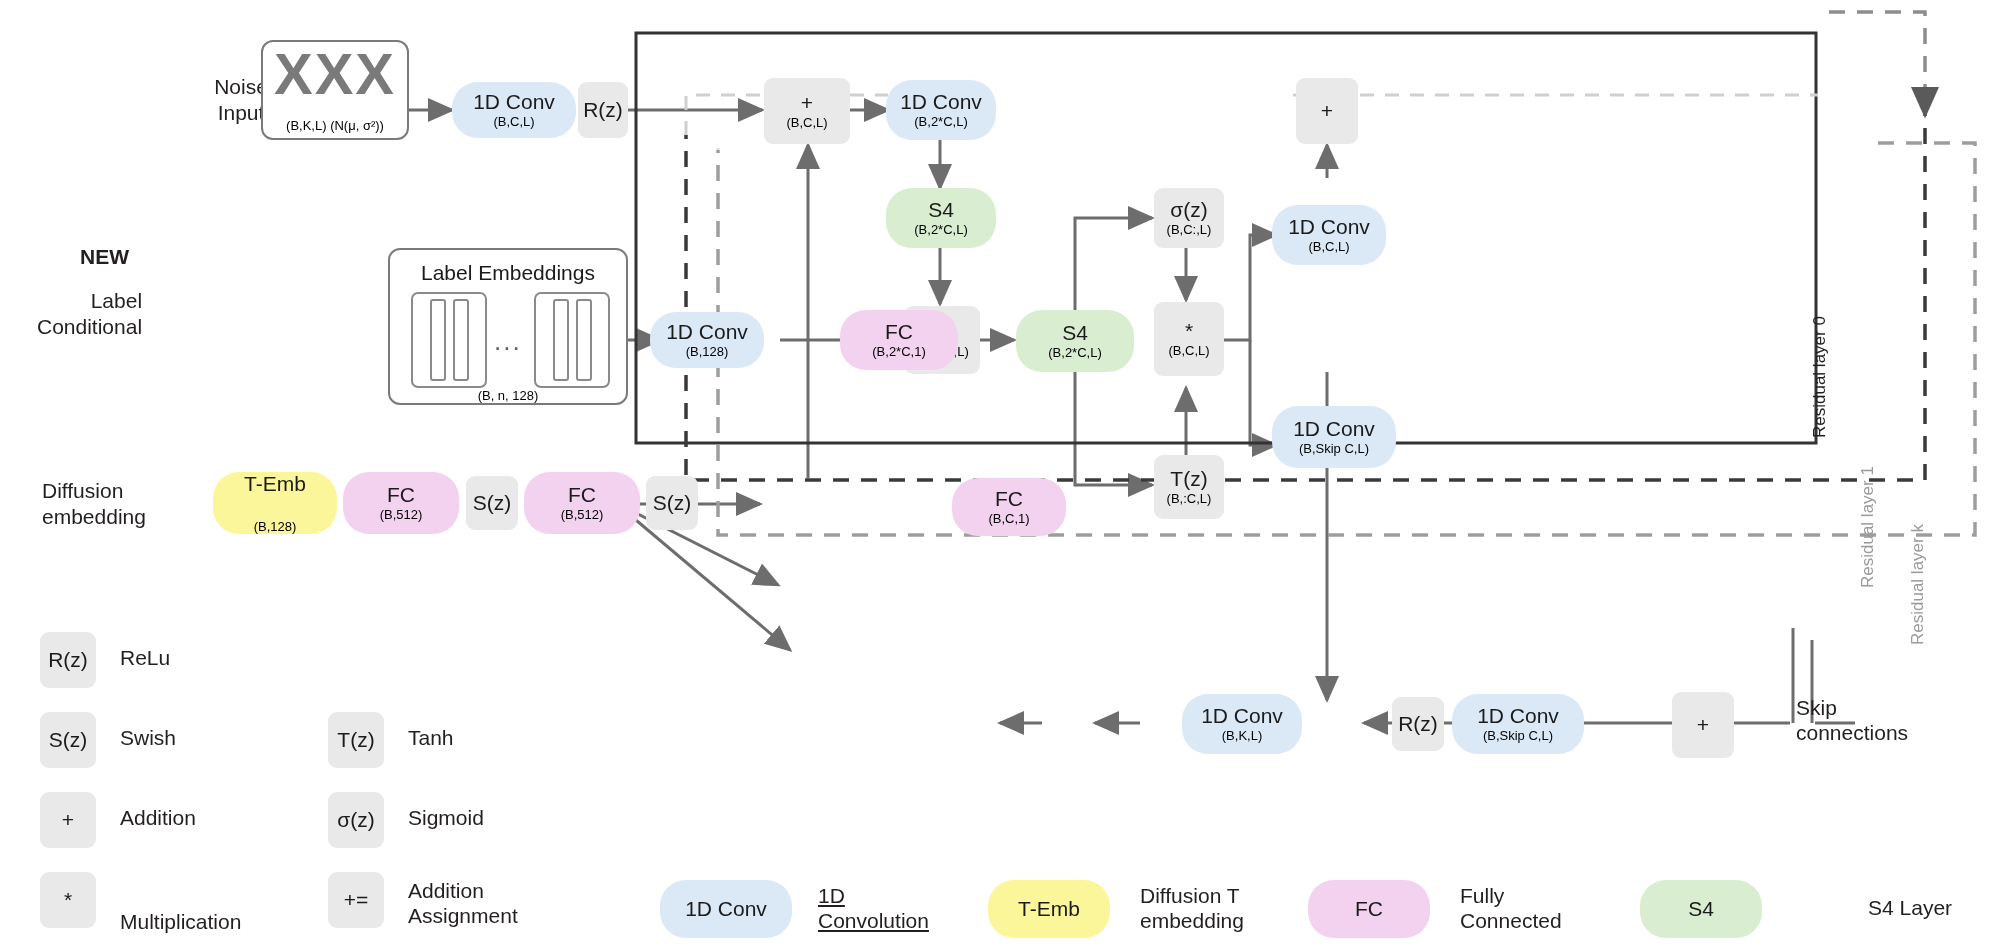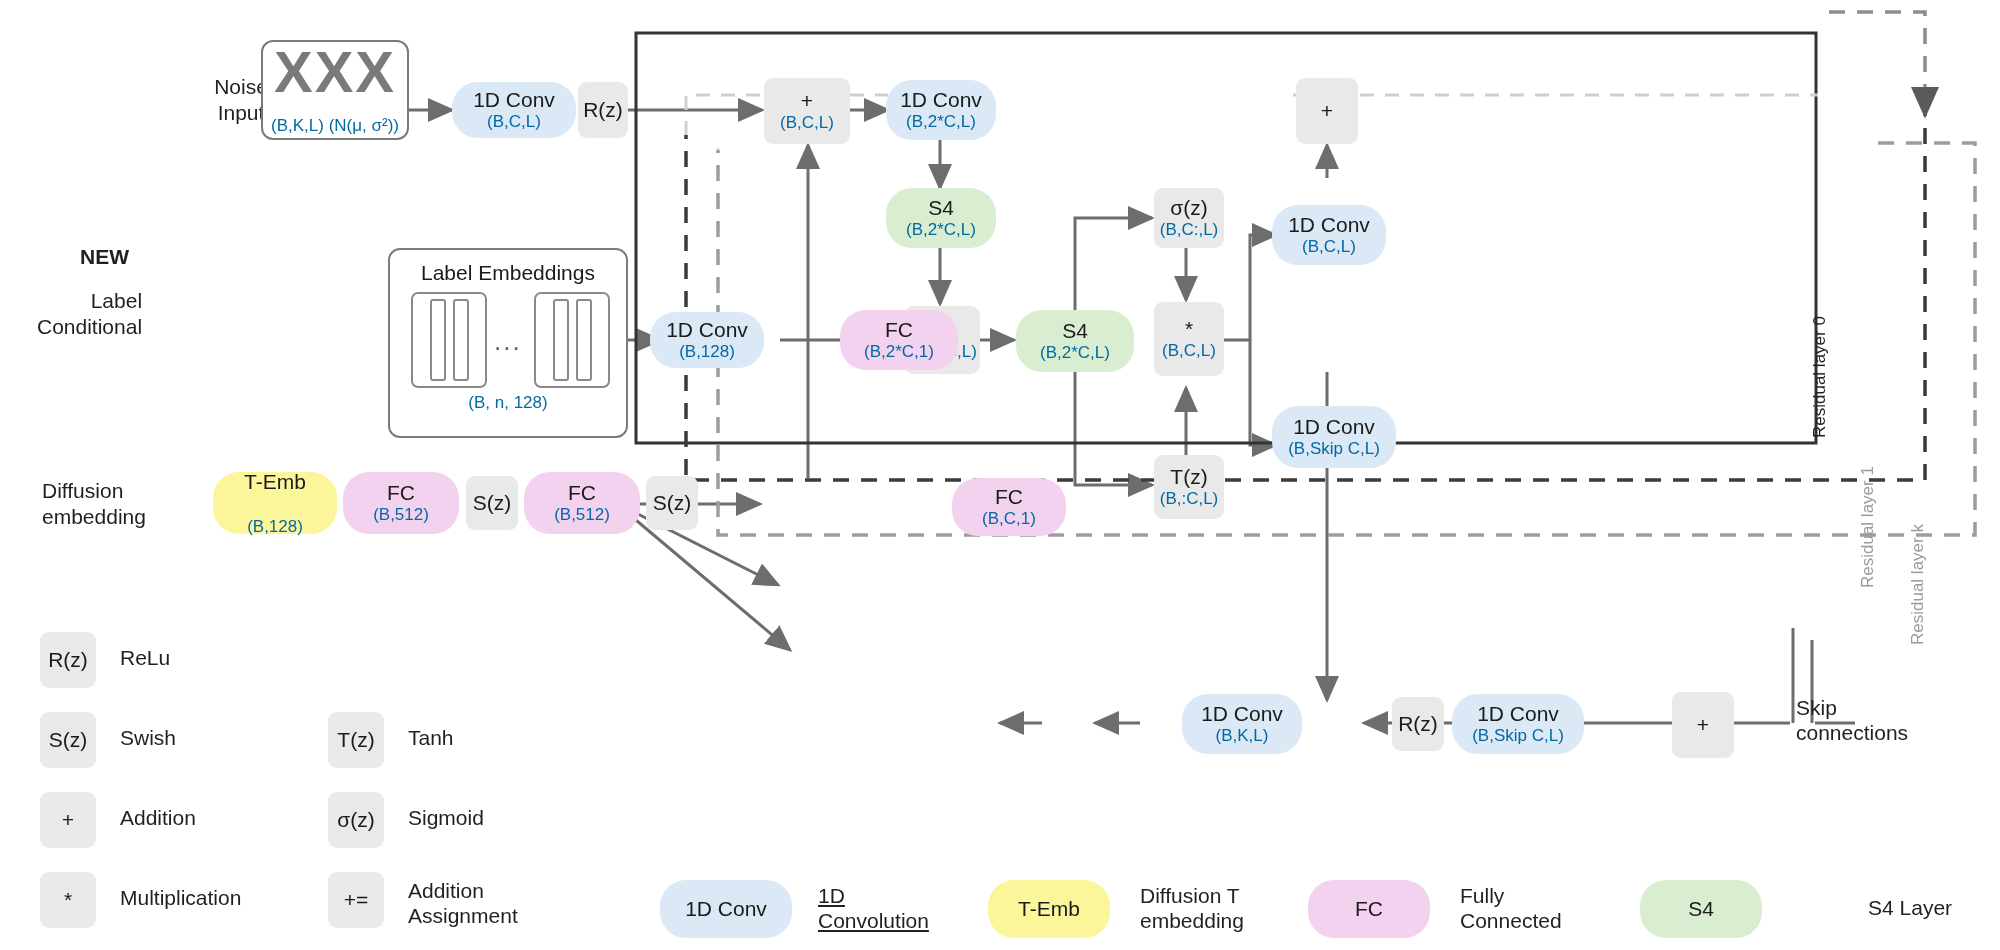--- a/index.html
+++ b/index.html
@@ -2,21 +2,21 @@
 <html><head>
 <meta charset="utf-8">
 <style>
   html,body{margin:0;padding:0;background:#ffffff;}
   body{width:2000px;height:950px;font-family:"Liberation Sans","DejaVu Sans",sans-serif;color:#231f20;overflow:hidden;}
   #stage{position:relative;width:2000px;height:950px;}
 
   .node{position:absolute;box-sizing:border-box;display:flex;flex-direction:column;
         align-items:center;justify-content:center;text-align:center;line-height:1.05;}
   .node .t1{font-size:21px;color:#1b1b1b;white-space:nowrap;}
-  .node .t2{font-size:17px;color:#0369a1;white-space:nowrap;margin-top:2px;}
+  .node .t2{font-size:13px;color:#000000;white-space:nowrap;margin-top:2px;}
 
   .gray{background:#e9e9e9;border-radius:9px;}
   .blue{background:#dbe8f6;border-radius:26px;}
   .pink{background:#f2d2ee;border-radius:26px;}
   .green{background:#d9eed1;border-radius:26px;}
   .yellow{background:#fbf69a;border-radius:26px;gap:23px;}
   .white{background:#ffffff;border:2.5px solid #7a7a7a;border-radius:12px;}
 
   .plain{position:absolute;font-size:21px;color:#231f20;line-height:1.22;white-space:pre-line;}
   .bold{font-weight:bold;}
@@ -131,21 +131,21 @@
   <div class="node white" style="left:261px;top:40px;width:148px;height:100px;">
     <div class="xmark" style="position:relative;left:0;top:-4px;">XXX</div>
     <div class="t2" style="margin-top:10px;">(B,K,L) (N(μ, σ²))</div>
   </div>
 
   <div class="plain bold" style="left:58px;top:244px;margin-left:22px;">NEW</div>
   <div class="plain" style="left:37px;top:288px;text-align:right;">Label
 Conditional</div>
 
 
-  <div class="node white" style="left:388px;top:248px;width:240px;height:190px;justify-content:flex-start;">
+  <div class="node white" style="left:388px;top:248px;width:240px;height:157px;justify-content:flex-start;">
     <div class="t1" style="margin-top:12px;">Label Embeddings</div>
     <div style="position:relative;width:100%;height:104px;">
       <div class="embcell" style="left:21px;top:8px;width:76px;height:96px;">
         <div class="embbar"></div>
         <div class="embbar"></div>
       </div>
       <div class="dots" style="left:104px;top:44px;">...</div>
       <div class="embcell" style="left:144px;top:8px;width:76px;height:96px;">
         <div class="embbar"></div>
         <div class="embbar"></div>
@@ -279,21 +279,21 @@
   <div class="lgbox" style="left:40px;top:632px;width:56px;height:56px;">R(z)</div>
   <div class="lglabel" style="left:120px;top:645px;">ReLu</div>
 
   <div class="lgbox" style="left:40px;top:712px;width:56px;height:56px;">S(z)</div>
   <div class="lglabel" style="left:120px;top:725px;">Swish</div>
 
   <div class="lgbox" style="left:40px;top:792px;width:56px;height:56px;">+</div>
   <div class="lglabel" style="left:120px;top:805px;">Addition</div>
 
   <div class="lgbox" style="left:40px;top:872px;width:56px;height:56px;">*</div>
-  <div class="lglabel" style="left:120px;top:885px;">Multiplication</div>
+  <div class="lglabel" style="left:120px;top:909px;">Multiplication</div>
 
   <div class="lgbox" style="left:328px;top:712px;width:56px;height:56px;">T(z)</div>
   <div class="lglabel" style="left:408px;top:725px;">Tanh</div>
 
   <div class="lgbox" style="left:328px;top:792px;width:56px;height:56px;">σ(z)</div>
   <div class="lglabel" style="left:408px;top:805px;">Sigmoid</div>
 
   <div class="lgbox" style="left:328px;top:872px;width:56px;height:56px;">+=</div>
   <div class="lglabel" style="left:408px;top:878px;line-height:1.2;">Addition
 Assignment</div>

